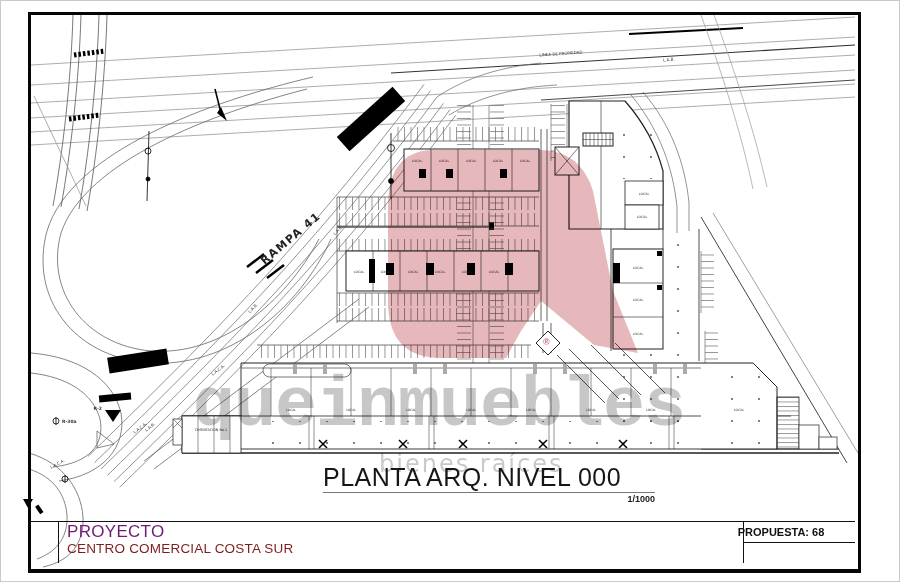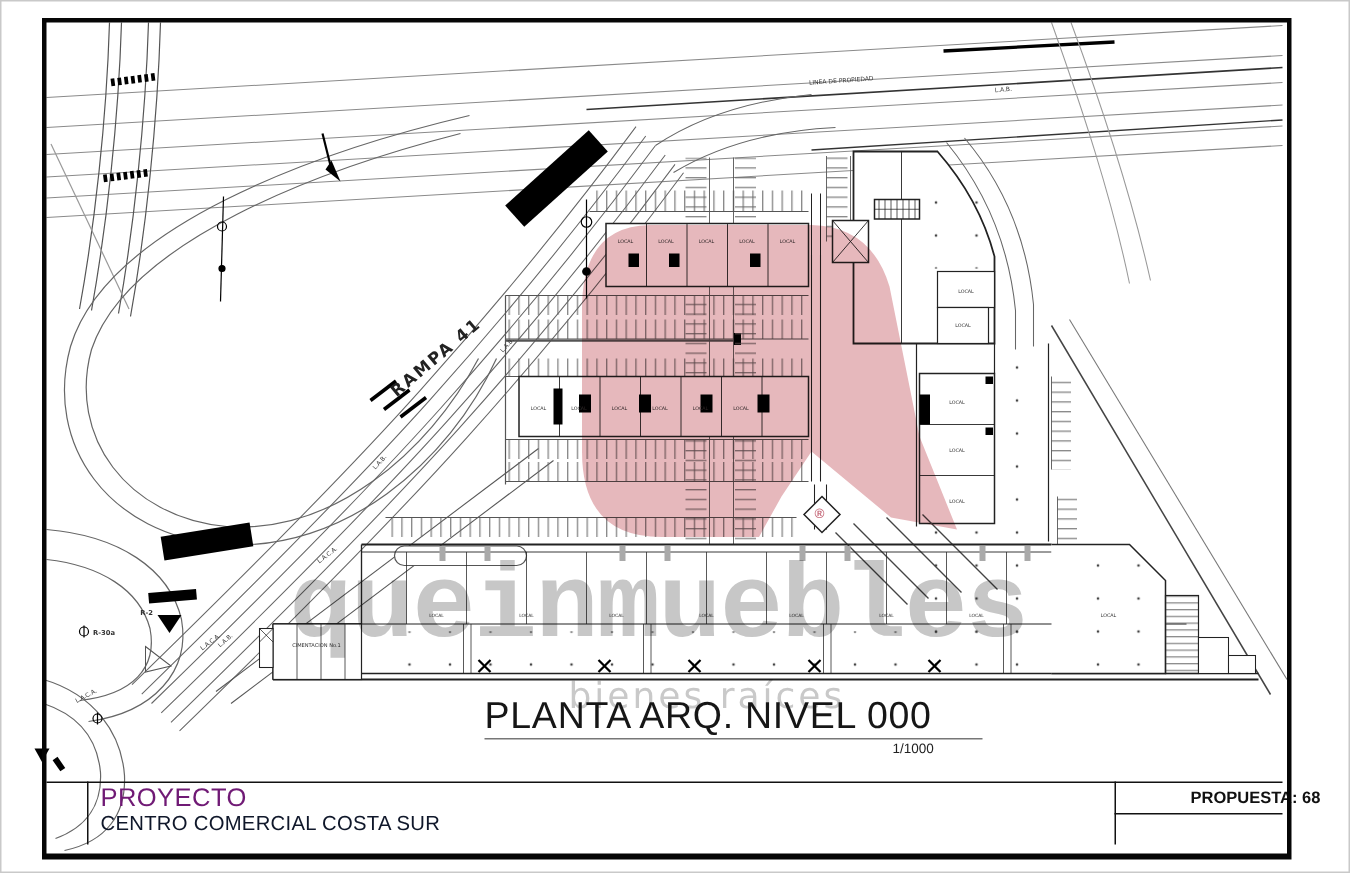--- a/index.html
+++ b/index.html
@@ -17,32 +17,32 @@
             mix-blend-mode:multiply;white-space:nowrap;}
   .wm-tagline{position:absolute;left:378px;top:449px;z-index:3;font-family:"DejaVu Sans",sans-serif;
             font-weight:400;font-size:24px;letter-spacing:2px;color:#939393;opacity:.5;
             mix-blend-mode:multiply;white-space:nowrap;}
   .wm-reg{position:absolute;left:542px;top:336px;z-index:4;font-size:9px;font-weight:bold;
             color:rgba(184,70,90,.8);}
   
   .d-title{position:absolute;left:322px;top:462px;z-index:5;font-size:25px;letter-spacing:.5px;
             color:#161616;white-space:nowrap;}
   .d-underline{position:absolute;left:322px;top:491px;width:332px;height:1px;background:#777;z-index:5;}
-  .d-scale{position:absolute;left:594px;top:493px;width:60px;text-align:left;font-size:9px;
-            font-weight:400;color:#222;z-index:5;}
+  .d-scale{position:absolute;left:594px;top:493px;width:60px;text-align:right;font-size:9px;
+            font-weight:700;color:#222;z-index:5;}
   
   .tb-line-top{position:absolute;left:30px;top:520px;width:824px;height:1px;background:#111;z-index:5;}
   .tb-v1{position:absolute;left:57px;top:520px;width:1px;height:42px;background:#111;z-index:5;}
   .tb-v2{position:absolute;left:742px;top:520px;width:1px;height:42px;background:#111;z-index:5;}
   .tb-hmid{position:absolute;left:742px;top:541px;width:112px;height:1px;background:#111;z-index:5;}
   .tb-project-label{position:absolute;left:66px;top:521px;font-size:17px;color:#701a75;z-index:5;
             letter-spacing:.3px;white-space:nowrap;}
-  .tb-project-name{position:absolute;left:66px;top:540px;font-size:13.5px;color:#0f172a;z-index:5;
+  .tb-project-name{position:absolute;left:66px;top:540px;font-size:13.5px;color:#7f1d1d;z-index:5;
             letter-spacing:.2px;white-space:nowrap;}
-  .tb-proposal{position:absolute;left:780px;top:520px;width:112px;height:21px;display:flex;
+  .tb-proposal{position:absolute;left:724px;top:520px;width:112px;height:21px;display:flex;
             align-items:center;justify-content:center;font-size:11px;font-weight:700;color:#111;z-index:5;}
   .corner-tri{position:absolute;left:22px;top:498px;width:0;height:0;z-index:5;
             border-left:5px solid transparent;border-right:5px solid transparent;border-top:9px solid #000;}
 </style>
 </head>
 <body>
 
 <div id="page">
 
   <svg id="plan-svg" width="900" height="582" viewBox="0 0 900 582">

